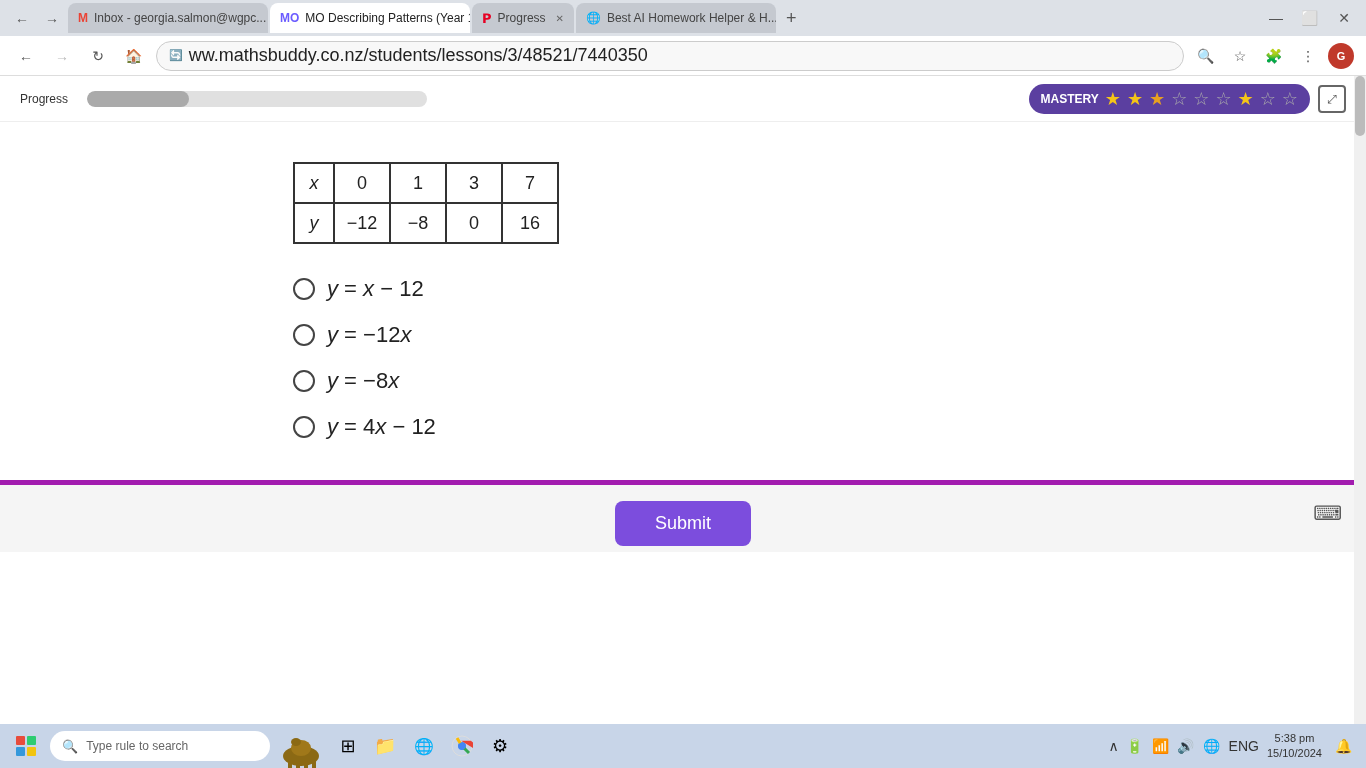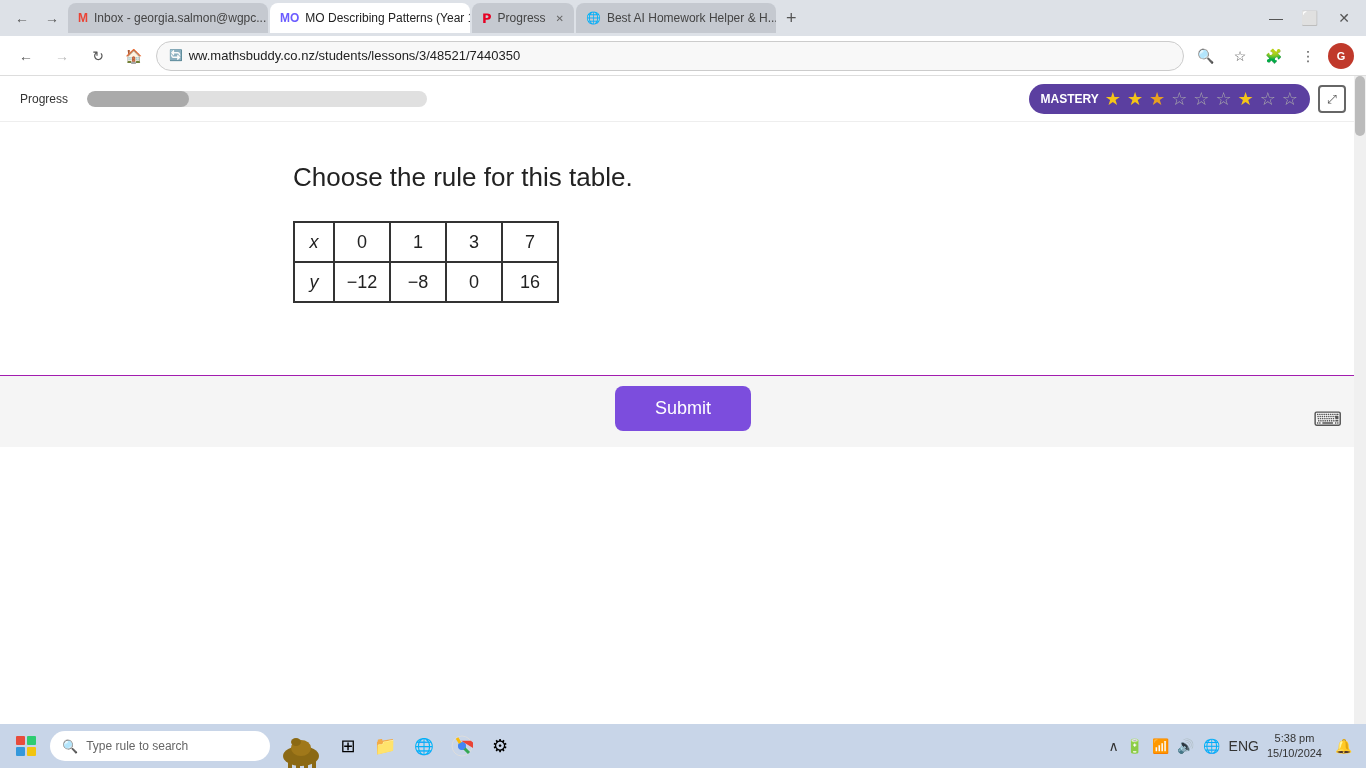--- a/index.html
+++ b/index.html
@@ -55,21 +55,21 @@
       height: 30px;
       border: 1px solid #ccc;
       border-radius: 15px;
       padding: 0 12px;
       font-size: 13px;
       color: #222;
       background: #f8f8f8;
       display: flex; align-items: center;
     }
     .url-icon { font-size: 11px; color: #555; margin-right: 6px; }
-    .url-text { font-size: 13px; color: #222; }
+    .url-text { font-size: 18px; color: #222; }
     .address-actions { display: flex; gap: 6px; align-items: center; }
     .addr-btn {
       width: 28px; height: 28px;
       border: none; background: transparent;
       border-radius: 50%; cursor: pointer;
       display: flex; align-items: center; justify-content: center;
       font-size: 14px; color: #555;
     }
     .profile-avatar {
       width: 26px; height: 26px; border-radius: 50%;
@@ -172,24 +172,24 @@
       border: 2px solid #444; border-radius: 50%;
       flex-shrink: 0; background: #fff;
       cursor: pointer;
     }
     .option-text {
       font-size: 22px; color: #222;
     }
 
     
     .submit-bar {
-      display: flex; align-items: flex-end; justify-content: center;
+      display: flex; align-items: flex-start; justify-content: center;
       padding: 16px;
       background: #f5f5f5;
-      border-top: 1px solid #a21caf;
+      border-top: 5px solid #a21caf;
       height: 72px;
       position: relative;
     }
     .submit-btn {
       background: #7c4ddd;
       color: white;
       border: none;
       border-radius: 8px;
       padding: 12px 40px;
       font-size: 18px;
@@ -352,41 +352,58 @@
       <span class="mastery-star gold">★</span>
       <span class="mastery-star gray">☆</span>
       <span class="mastery-star gray">☆</span>
     </div>
 
     <button class="fullscreen-btn">⤢</button>
   </div>
 
   <div class="quiz-area">
 
-    <h2 class="question-text">Choose the rule for this table.</h2>
 
     <table class="data-table">
       <tbody>
         <tr>
           <td class="row-label"><i>x</i></td>
           <td>0</td>
           <td>1</td>
           <td>3</td>
           <td>7</td>
         </tr>
         <tr>
           <td class="row-label"><i>y</i></td>
           <td>−12</td>
           <td>−8</td>
           <td>0</td>
           <td>16</td>
         </tr>
       </tbody>
     </table>
 
+    <ul class="options-list">
+      <li class="option-item">
+        <div class="radio-circle"></div>
+        <span class="option-text"><i>y</i> = <i>x</i> − 12</span>
+      </li>
+      <li class="option-item">
+        <div class="radio-circle"></div>
+        <span class="option-text"><i>y</i> = −12<i>x</i></span>
+      </li>
+      <li class="option-item">
+        <div class="radio-circle"></div>
+        <span class="option-text"><i>y</i> = −8<i>x</i></span>
+      </li>
+      <li class="option-item">
+        <div class="radio-circle"></div>
+        <span class="option-text"><i>y</i> = 4<i>x</i> − 12</span>
+      </li>
+    </ul>
 
   </div>
 
   <div class="submit-bar">
     <button class="submit-btn">Submit</button>
     <span class="keyboard-icon">⌨</span>
   </div>
 
 </div>
 

